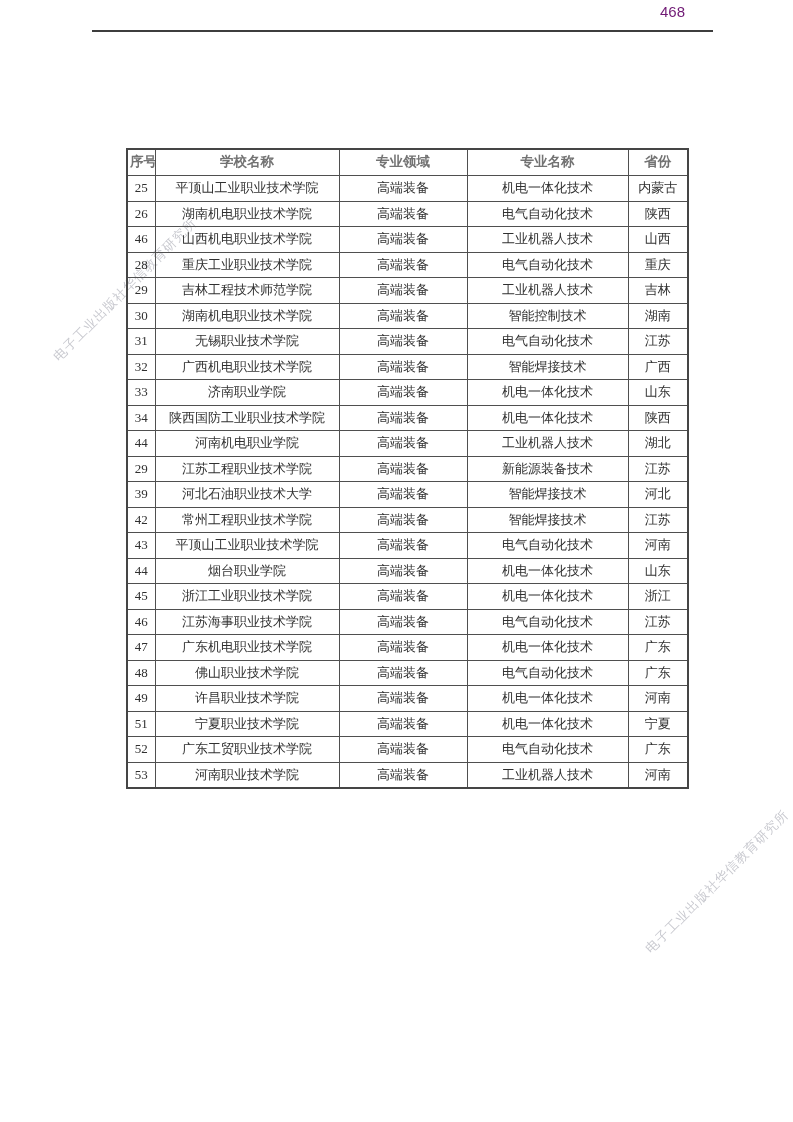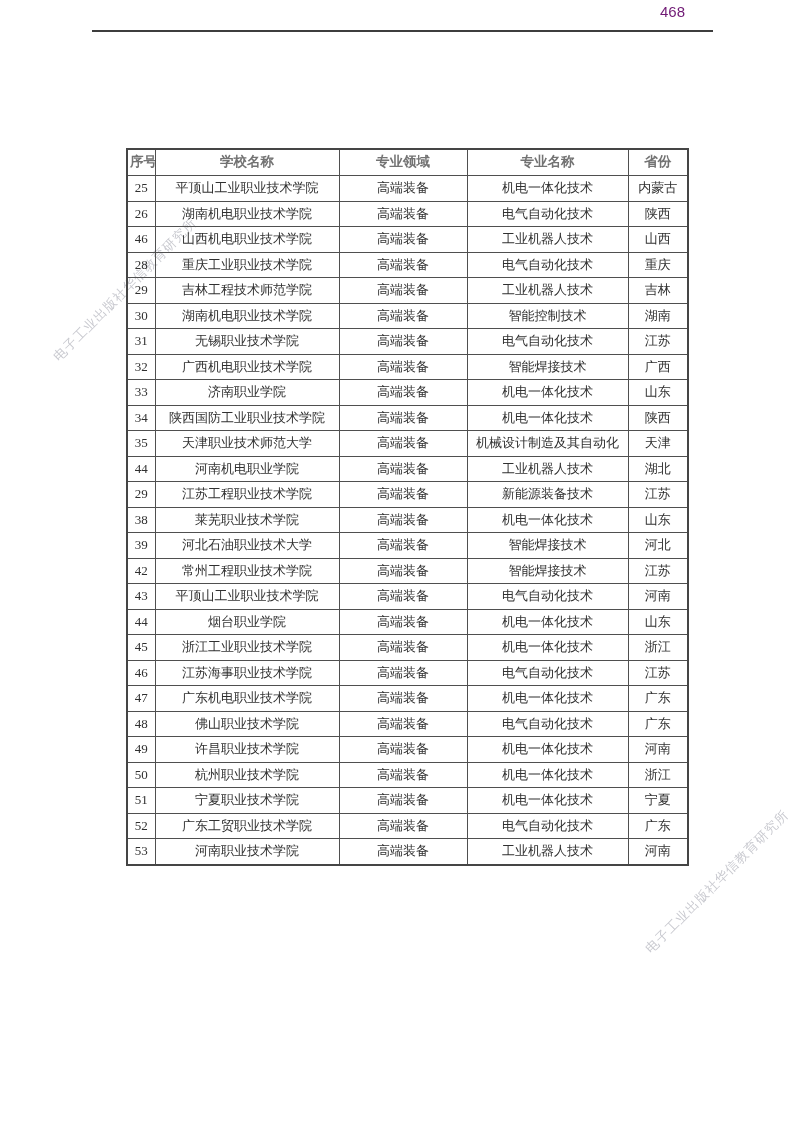--- a/index.html
+++ b/index.html
@@ -173,48 +173,34 @@
           <td>山东</td>
         </tr>
         <tr>
           <td>34</td>
           <td>陕西国防工业职业技术学院</td>
           <td>高端装备</td>
           <td>机电一体化技术</td>
           <td>陕西</td>
         </tr>
         <tr>
-          <td>35</td>
-          <td>天津职业技术师范大学</td>
-          <td>高端装备</td>
-          <td>机械设计制造及其自动化</td>
-          <td>天津</td>
-        </tr>
-        <tr>
           <td>44</td>
           <td>河南机电职业学院</td>
           <td>高端装备</td>
           <td>工业机器人技术</td>
           <td>湖北</td>
         </tr>
         <tr>
           <td>29</td>
           <td>江苏工程职业技术学院</td>
           <td>高端装备</td>
           <td>新能源装备技术</td>
           <td>江苏</td>
         </tr>
         <tr>
-          <td>38</td>
-          <td>莱芜职业技术学院</td>
-          <td>高端装备</td>
-          <td>机电一体化技术</td>
-          <td>山东</td>
-        </tr>
-        <tr>
           <td>39</td>
           <td>河北石油职业技术大学</td>
           <td>高端装备</td>
           <td>智能焊接技术</td>
           <td>河北</td>
         </tr>
         <tr>
           <td>42</td>
           <td>常州工程职业技术学院</td>
           <td>高端装备</td>
@@ -264,27 +250,20 @@
           <td>广东</td>
         </tr>
         <tr>
           <td>49</td>
           <td>许昌职业技术学院</td>
           <td>高端装备</td>
           <td>机电一体化技术</td>
           <td>河南</td>
         </tr>
         <tr>
-          <td>50</td>
-          <td>杭州职业技术学院</td>
-          <td>高端装备</td>
-          <td>机电一体化技术</td>
-          <td>浙江</td>
-        </tr>
-        <tr>
           <td>51</td>
           <td>宁夏职业技术学院</td>
           <td>高端装备</td>
           <td>机电一体化技术</td>
           <td>宁夏</td>
         </tr>
         <tr>
           <td>52</td>
           <td>广东工贸职业技术学院</td>
           <td>高端装备</td>

